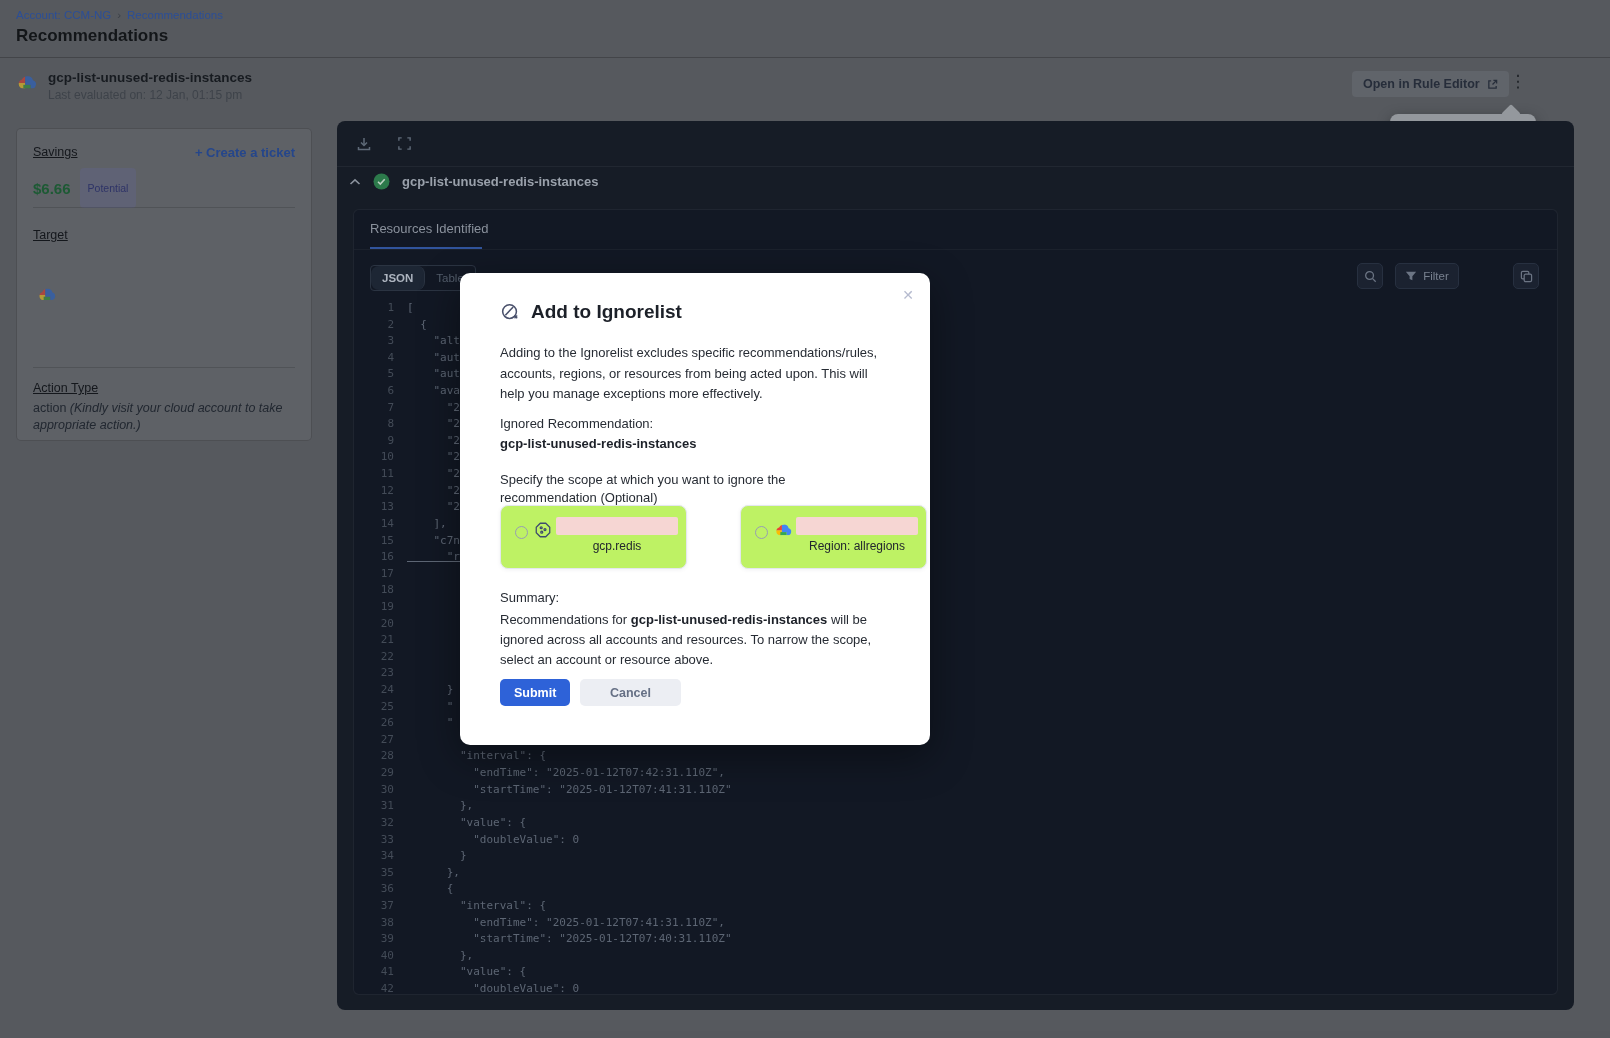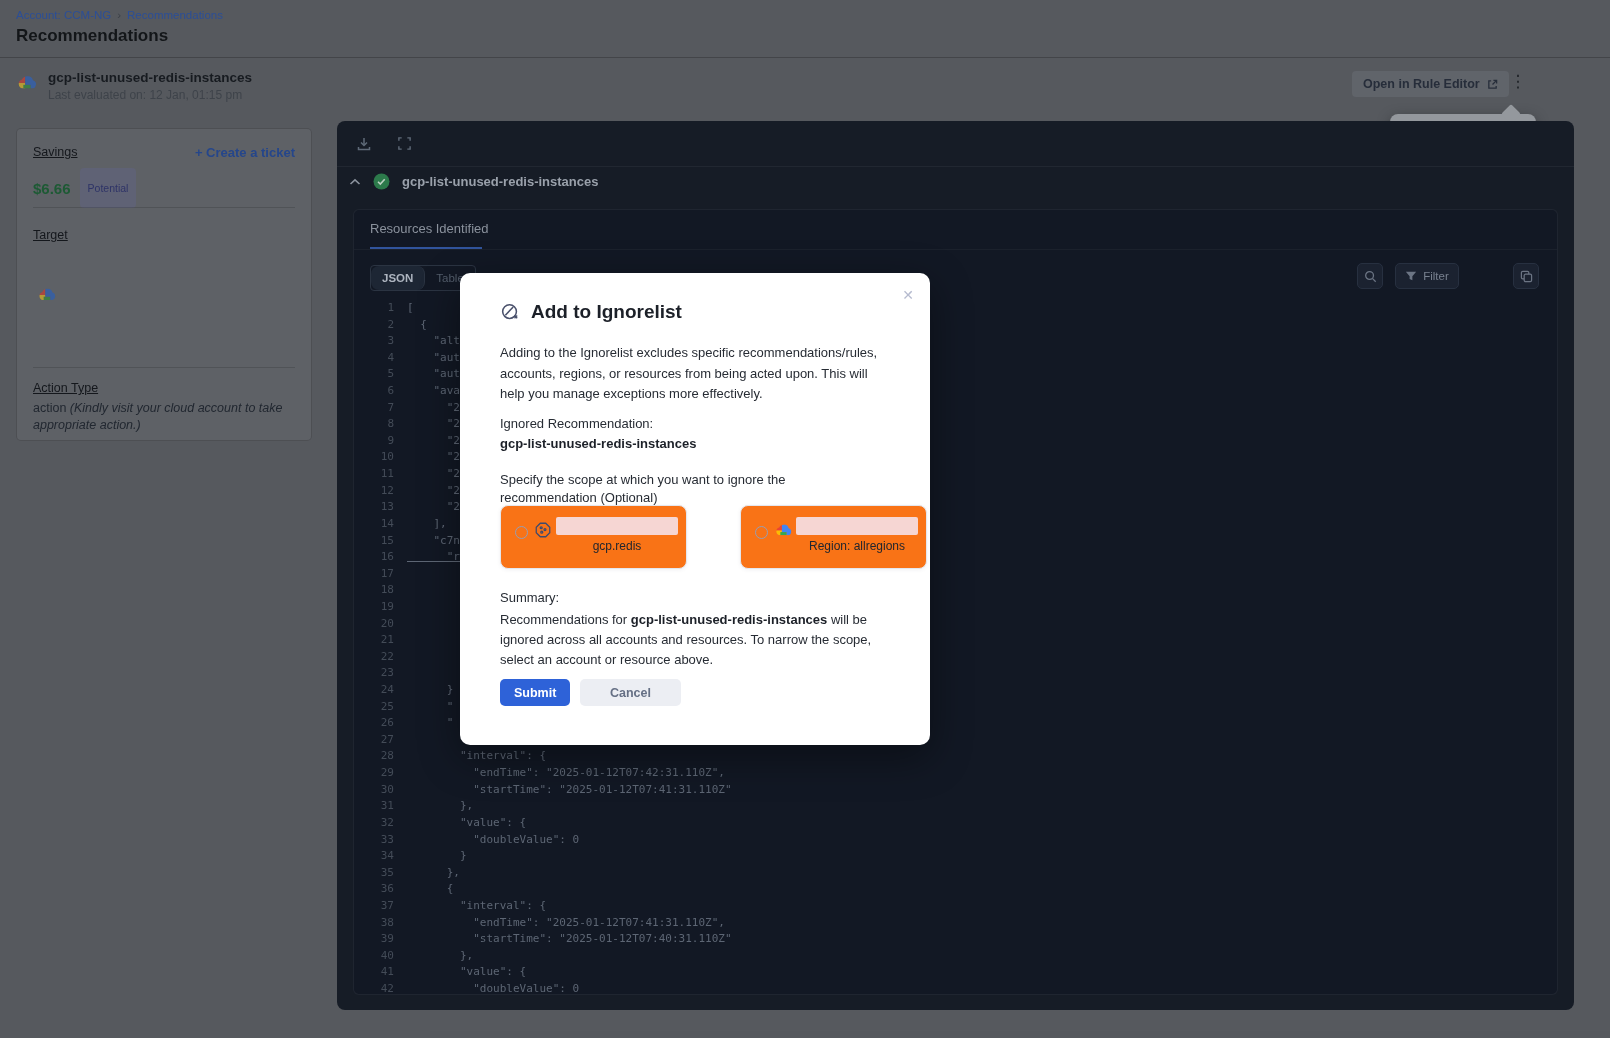--- a/index.html
+++ b/index.html
@@ -82,21 +82,21 @@
   
   .modal { left:460px; top:273px; width:470px; height:472px; background:#ffffff; border-radius:10px;
     box-shadow:0 12px 40px rgba(0,0,0,0.4); z-index:50; }
   .modal-close { position:absolute; right:16px; top:14px; font-size:14px; color:#b6bbcf; cursor:pointer; }
   .m-title-row { position:absolute; left:40px; top:28px; display:flex; align-items:center; gap:10px; }
   .m-title { font-size:19px; font-weight:bold; color:#1c2028; }
   .m-desc { position:absolute; left:40px; top:70px; width:384px; font-size:13px; color:#272c34; line-height:1.58; }
   .m-ign-lbl { position:absolute; left:40px; top:143px; font-size:13px; color:#272c34; }
   .m-ign-val { position:absolute; left:40px; top:163px; font-size:13px; font-weight:bold; color:#1c2028; }
   .m-scope { position:absolute; left:40px; top:198px; width:384px; font-size:13px; color:#272c34; line-height:1.35; }
-  .opt-card { position:absolute; top:232px; width:187px; height:64px; background:#f97316; border:1px solid #e4e7ee;
+  .opt-card { position:absolute; top:232px; width:187px; height:64px; background:#bef264; border:1px solid #e4e7ee;
     border-radius:8px; box-shadow:0 1px 4px rgba(20,30,60,0.06); cursor:pointer; }
   .opt-card.c1 { left:40px; } .opt-card.c2 { left:242px;margin-left:38px; }
   .radio { position:absolute; left:14px; top:20px; width:13px; height:13px; border:1.5px solid #979eb3; border-radius:50%; cursor:pointer; }
   .opt-ic { position:absolute; left:33px; top:15px; }
   .redact { position:absolute; left:55px; top:11px; width:122px; height:18px; background:#f6d6d3; border-radius:2px; }
   .opt-lbl { position:absolute; left:55px; top:33px; width:122px; text-align:center; font-size:12px; color:#22262e; }
   .m-sum-lbl { position:absolute; left:40px; top:317px; font-size:13px; color:#272c34; }
   .m-sum { position:absolute; left:40px; top:337px; width:386px; font-size:13px; color:#272c34; line-height:1.52; }
   .m-sum b { color:#1c2028; }
   .btn-submit { position:absolute; left:40px; top:406px; height:27px; padding:0 14px; background:#2e62d8; color:#fff;

